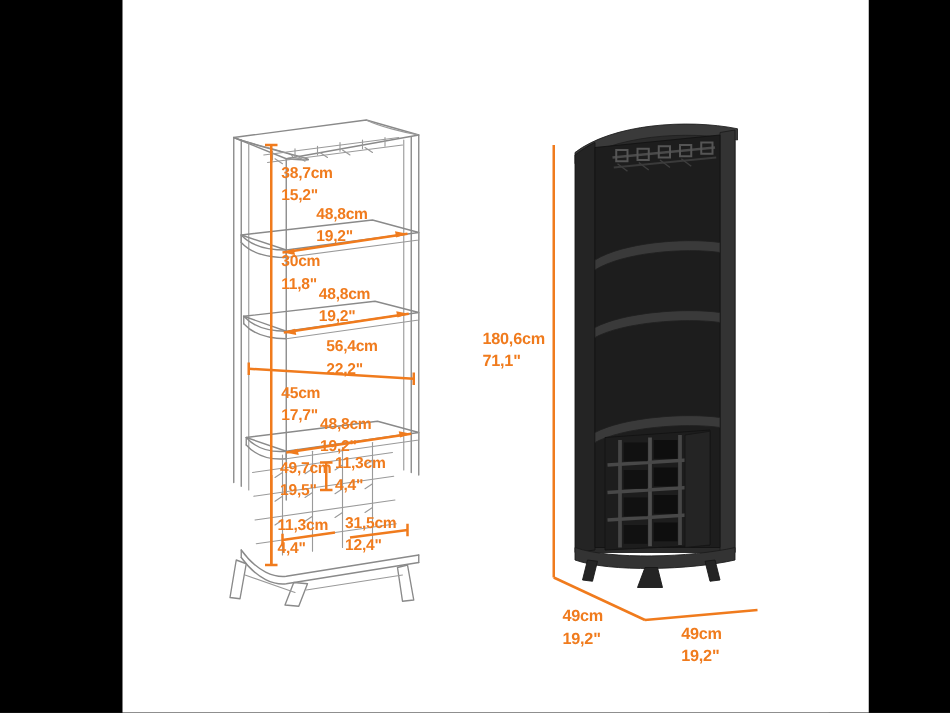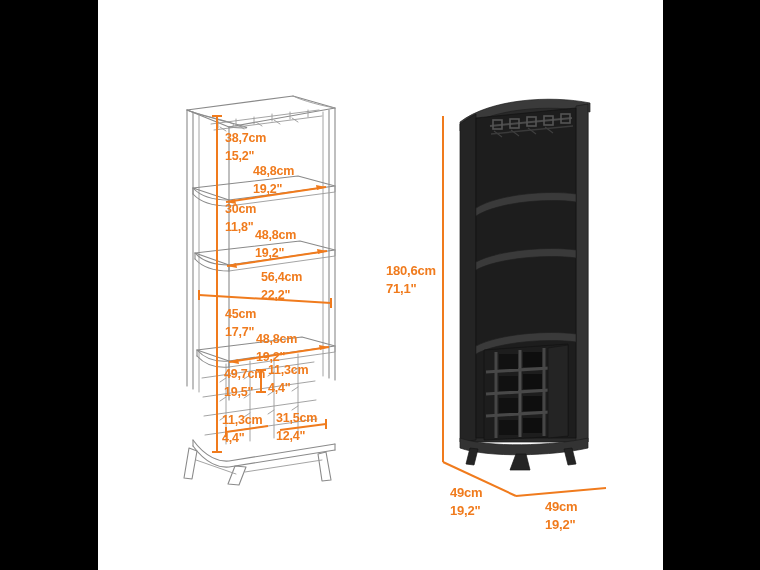--- a/index.html
+++ b/index.html
@@ -22,20 +22,21 @@
   }
   
   #canvas {
     position: absolute;
     left: 98px;
     top: 0px;
     width: 565px;
     height: 570px;
     background: #ffffff;
     overflow: hidden;
+    padding-left: 32px;
   }
   .bar {
     position: absolute;
     top: 0;
     height: 570px;
     background: #000000;
   }
   #bar-left  { left: 0px;   width: 98px; }
   #bar-right { left: 663px; width: 97px; }
 

